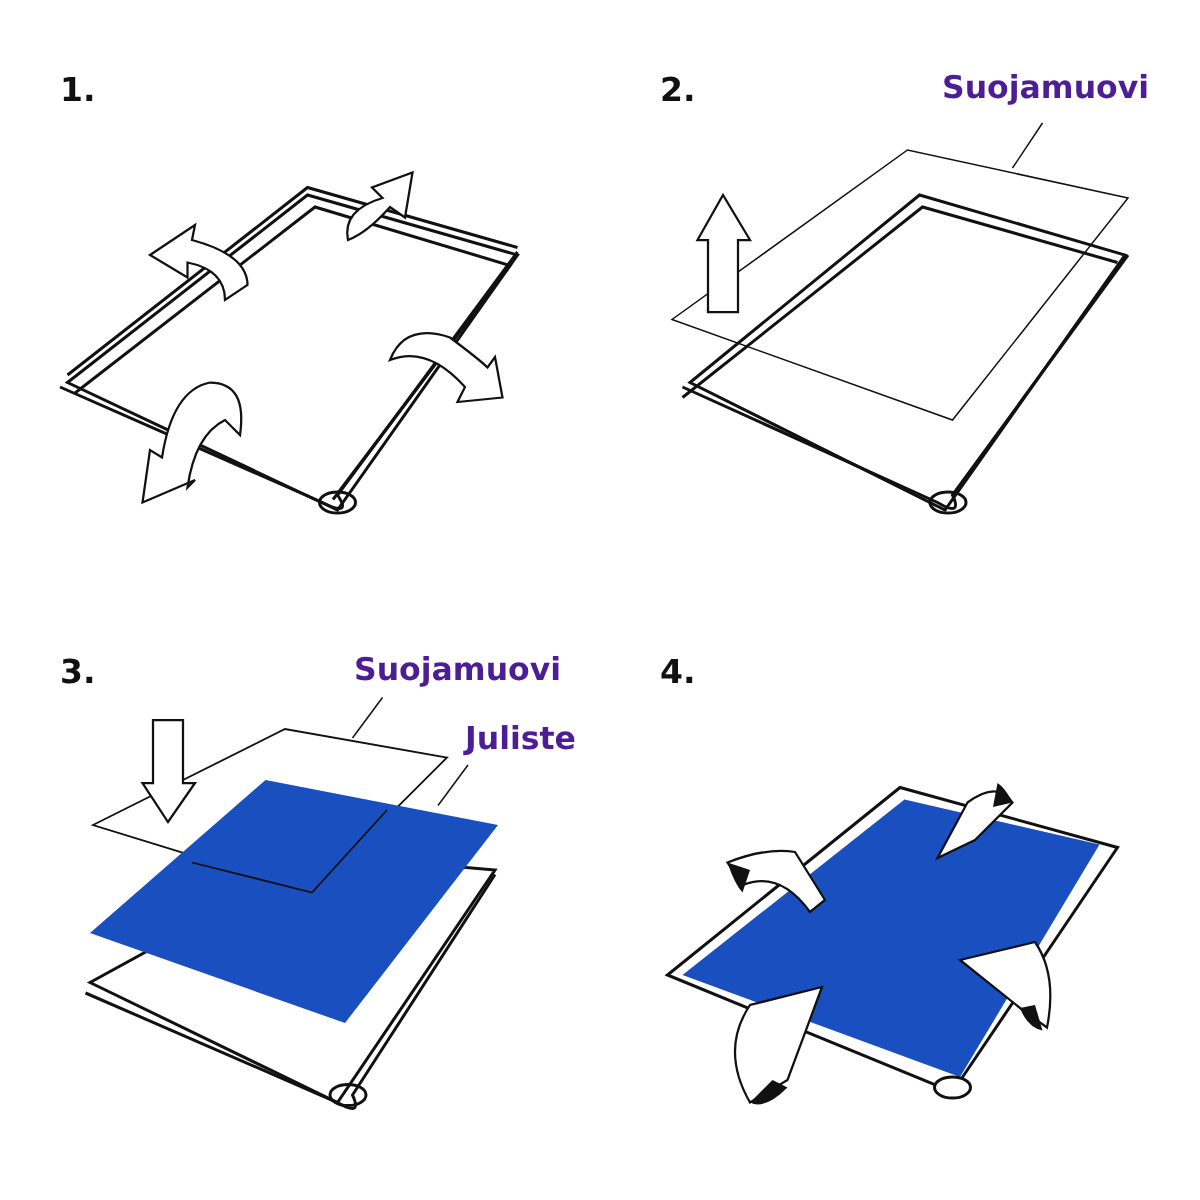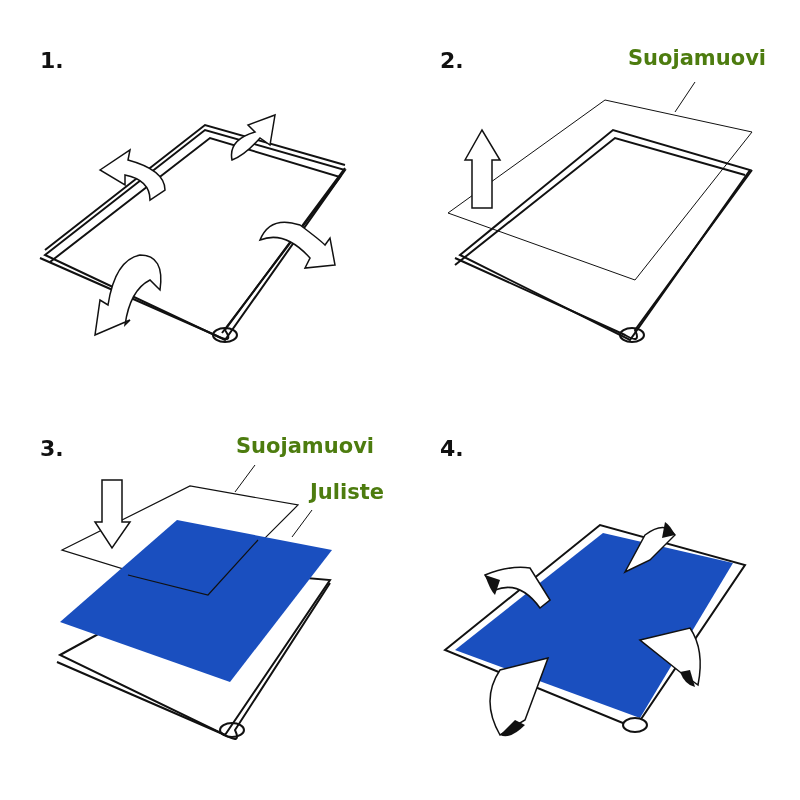--- a/index.html
+++ b/index.html
@@ -1,19 +1,19 @@
 <!DOCTYPE html>
 <html><head>
 <meta charset="utf-8">
 <style>
   html,body{margin:0;padding:0;background:#fff;}
   body{width:800px;height:800px;position:relative;overflow:hidden;font-family:"Liberation Sans",sans-serif;}
   .panel{position:absolute;width:400px;height:400px;}
   .step{position:absolute;font-weight:bold;font-size:22px;color:#111;font-family:"DejaVu Sans",sans-serif;}
-  .lbl{position:absolute;font-weight:bold;font-size:21px;color:#4d7c0f;font-family:"DejaVu Sans",sans-serif;}
+  .lbl{position:absolute;font-weight:bold;font-size:21px;color:#4c1d95;font-family:"DejaVu Sans",sans-serif;}
   svg{position:absolute;left:0;top:0;}
 </style>
 </head>
 <body>
 
 <div class="panel" style="left:0;top:0;">
   <span class="step" style="left:40px;top:48px;">1.</span>
   <svg width="400" height="400">
     <g fill="none" stroke="#111" stroke-width="2">
       <polygon points="45,255 205,130 345,170 225,340" fill="#fff"></polygon>

